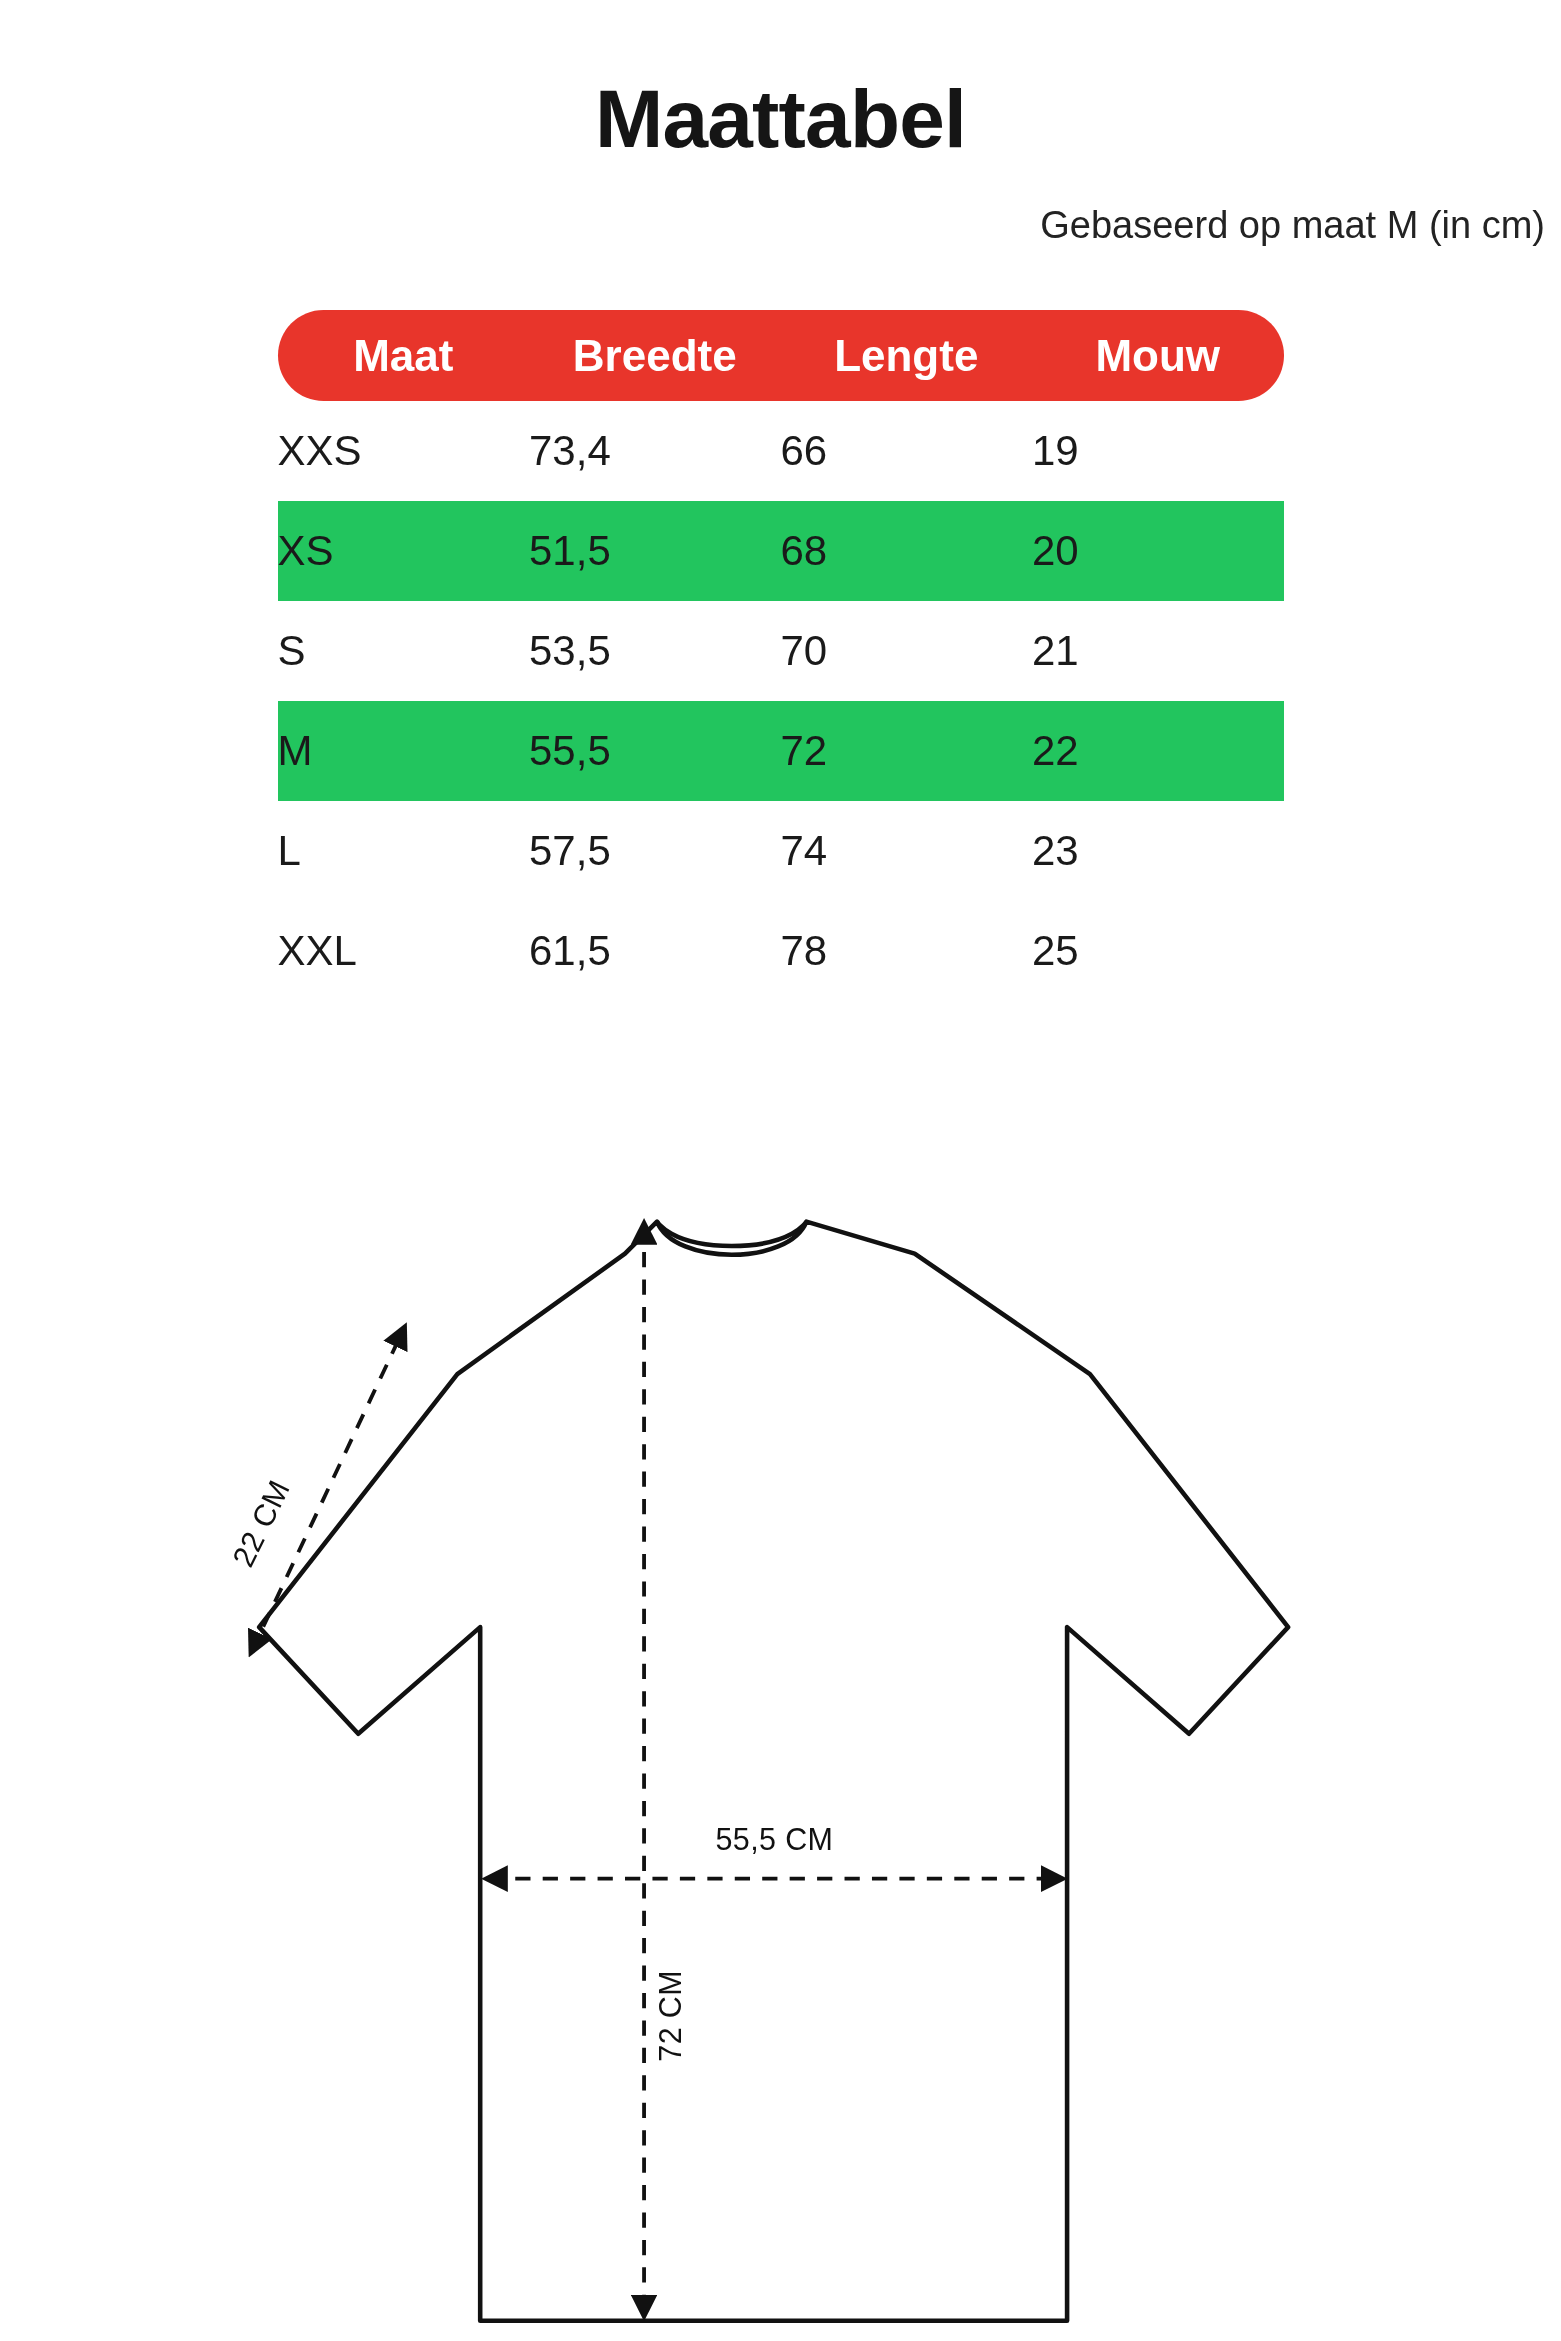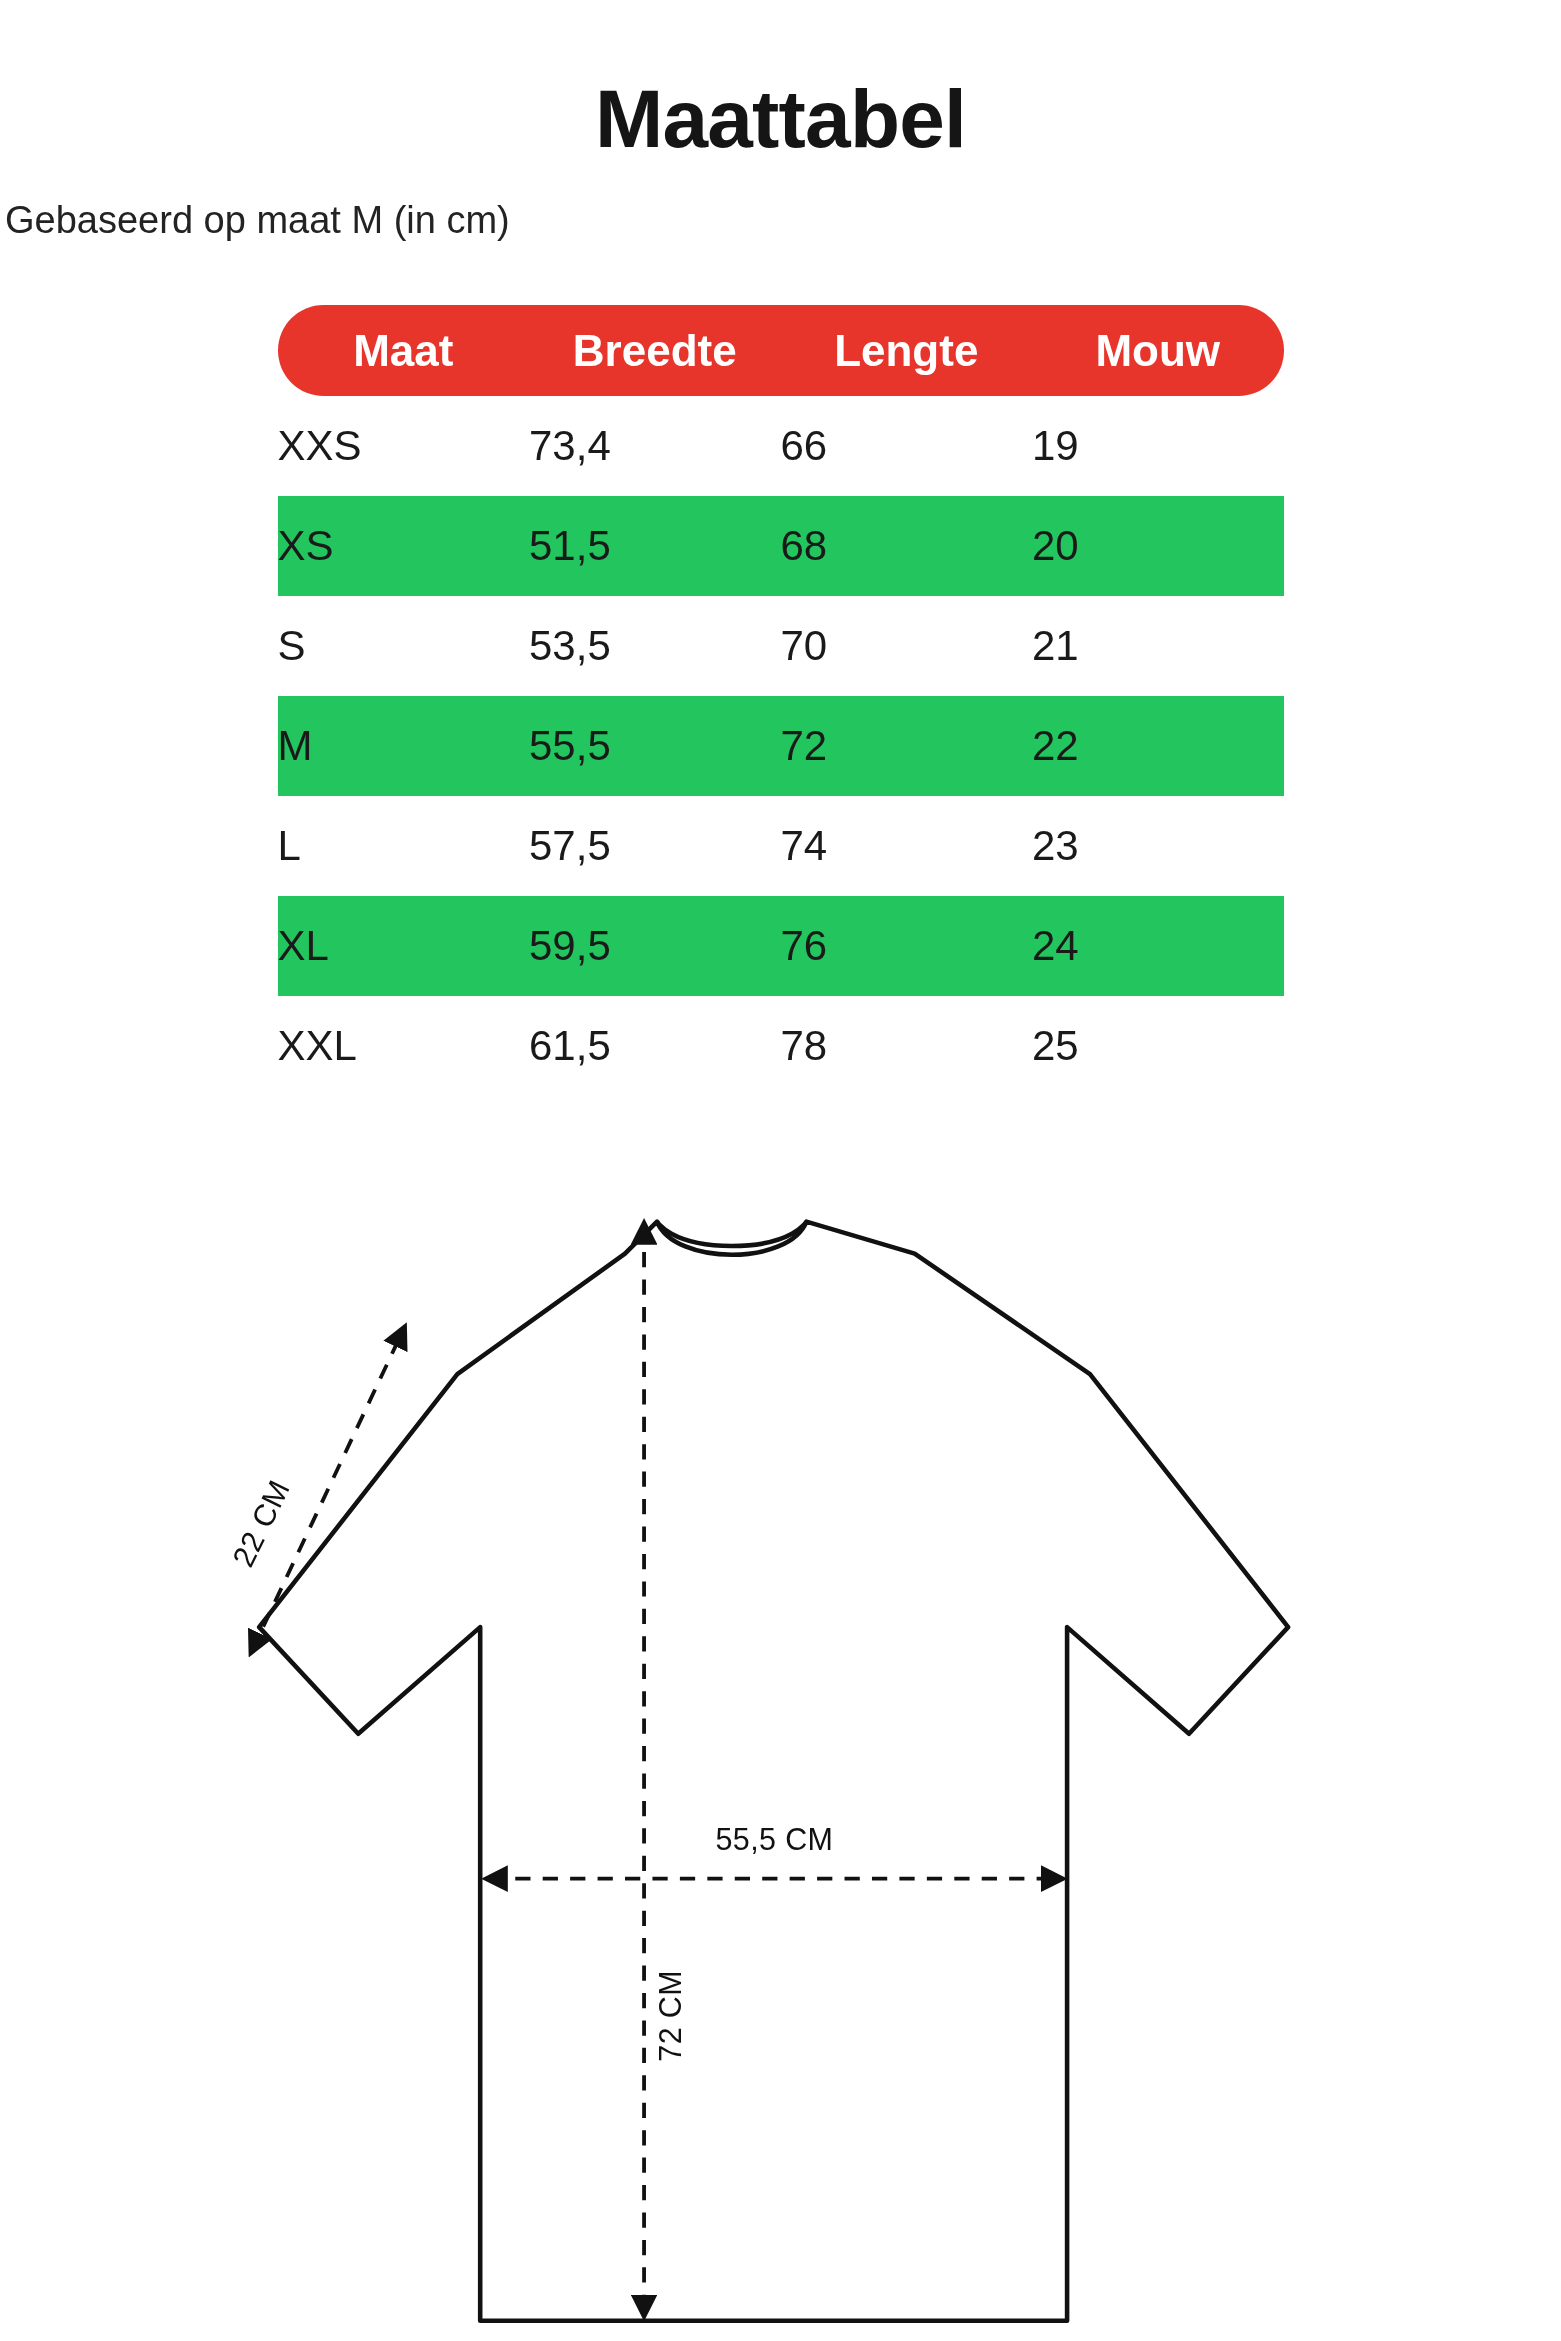--- a/index.html
+++ b/index.html
@@ -27,24 +27,24 @@
     text-align: center;
     font-size: 82px;
     font-weight: 800;
     letter-spacing: -0.8px;
     margin: 11px;
     padding-top: 65px;
     line-height: 1.05;
     color: #151515;
   }
   .subtitle {
-    text-align: left;
+    text-align: right;
     font-size: 38px;
     font-weight: 400;
-    margin: 5px;
+    margin: 16px;
     padding-top: 26px;
     color: #232323;
   }
 
   
   .table-wrap {
     margin: 0 auto;
     margin-top: 63px;
     width: 1006px;
   }
@@ -150,26 +150,20 @@
           <td>M</td>
           <td>55,5</td>
           <td>72</td>
           <td>22</td>
         </tr>
         <tr>
           <td>L</td>
           <td>57,5</td>
           <td>74</td>
           <td>23</td>
-        </tr>
-        <tr class="alt">
-          <td>XL</td>
-          <td>59,5</td>
-          <td>76</td>
-          <td>24</td>
         </tr>
         <tr>
           <td>XXL</td>
           <td>61,5</td>
           <td>78</td>
           <td>25</td>
         </tr>
       </tbody>
     </table>
   </div>

